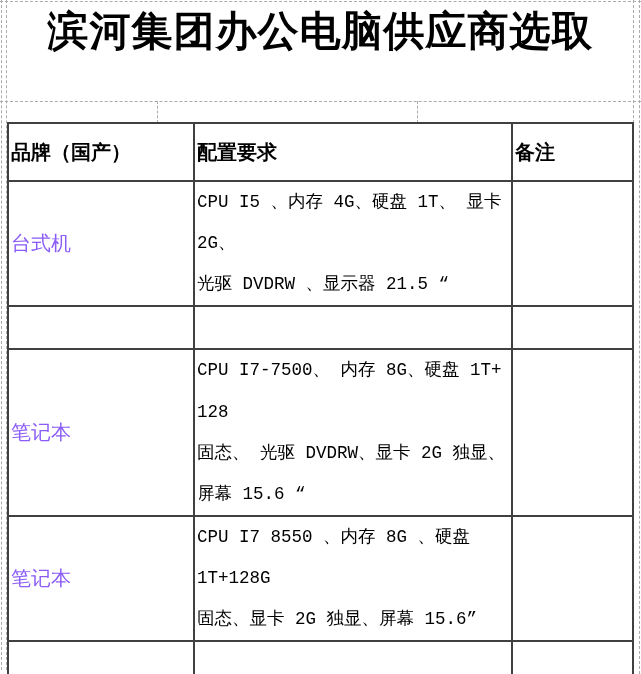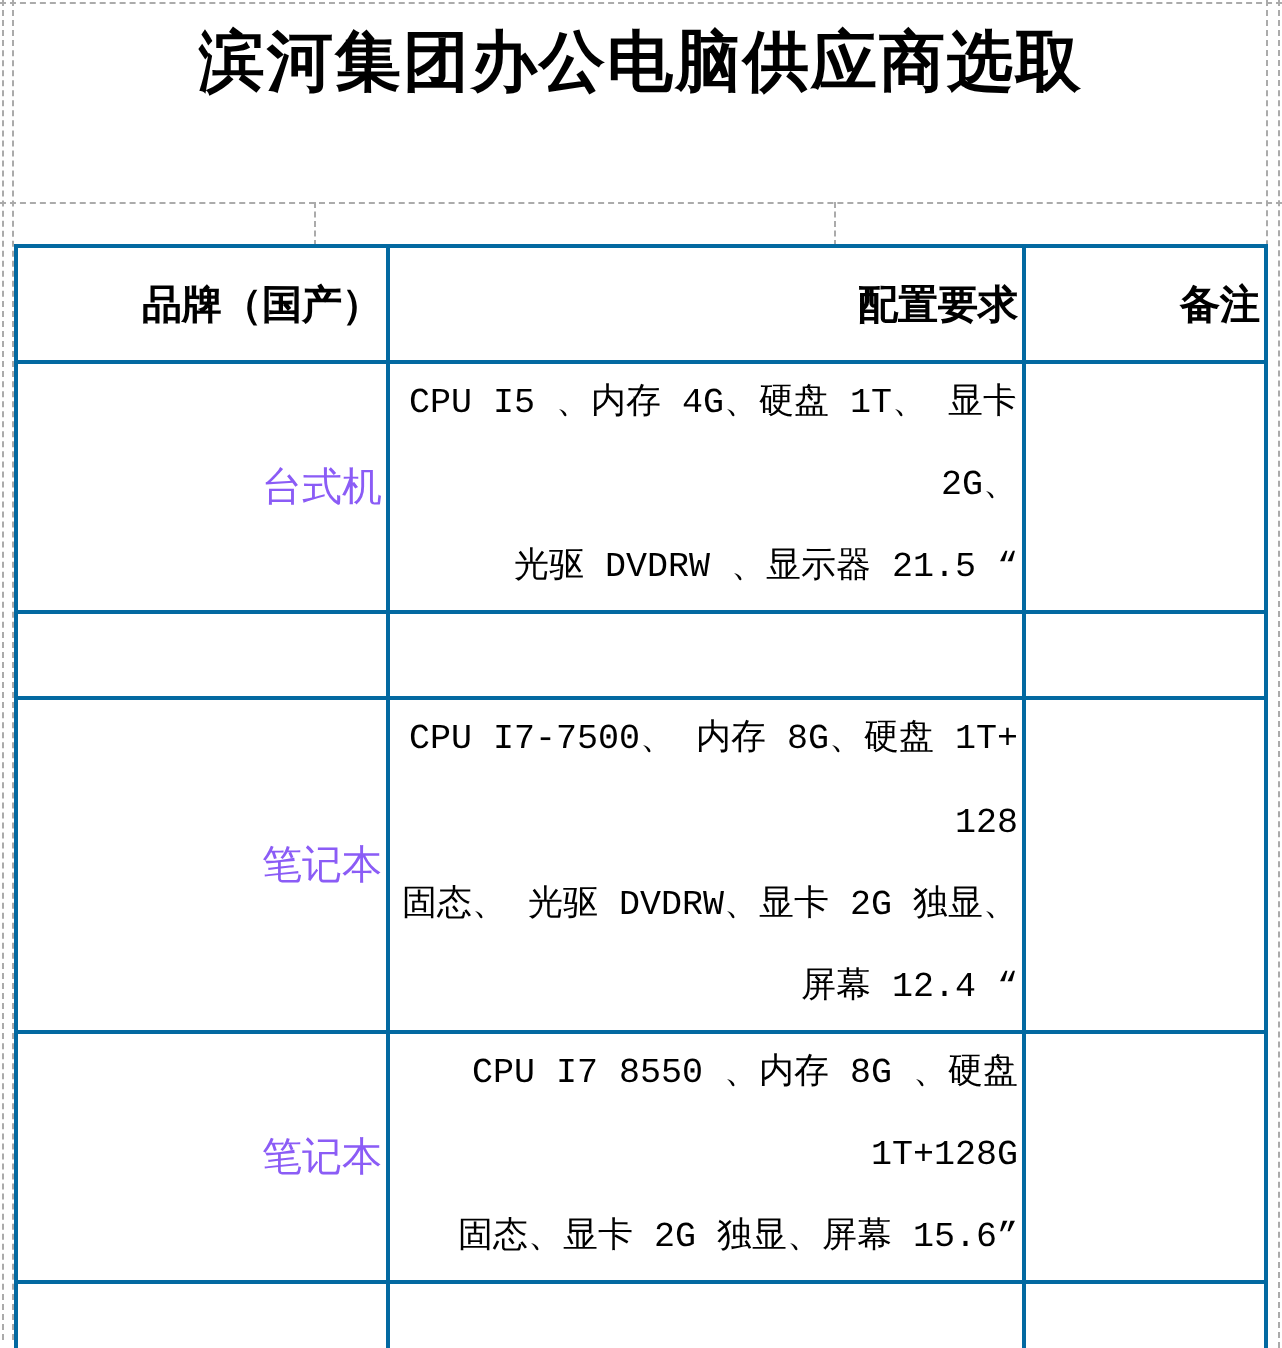--- a/index.html
+++ b/index.html
@@ -6,21 +6,21 @@
   body{
     width:641px;height:674px;background:#ffffff;overflow:hidden;
     font-family:"Liberation Serif", serif;color:#000;
   }
   .page{position:relative;width:641px;height:674px;background:#ffffff;}
 
   .doc-title{
     position:absolute;top:12px;left:0;width:641px;
     text-align:center;
     font-family:"Liberation Sans", sans-serif;
-    font-weight:700;font-size:33px;line-height:38px;
+    font-weight:700;font-size:41px;line-height:38px;
     color:#000;letter-spacing:1px;white-space:nowrap;
   }
 
   
   .dash-v{position:absolute;width:0;border-left:1px dashed #ababab;}
   .dash-h{position:absolute;height:0;border-top:1px dashed #ababab;}
   .dv-left-outer{left:1px;top:0;height:670px;}
   .dv-left-inner{left:6px;top:0;height:670px;}
   .dv-right-inner{left:633px;top:0;height:674px;}
   .dv-right-outer{left:639px;top:0;height:674px;}
@@ -29,23 +29,23 @@
   .dh-top{top:1px;left:0;width:641px;}
   .dh-mid{top:101px;left:0;width:641px;}
 
   
   table.doc-table{
     position:absolute;left:7px;top:122px;
     width:625px;border-collapse:collapse;table-layout:fixed;
     background:#ffffff;
   }
   table.doc-table td,table.doc-table th{
-    border:2px solid #0369a1;
+    border:2px solid #404040;
     padding:0 2px;
-    text-align:right;vertical-align:middle;
+    text-align:left;vertical-align:middle;
     overflow:hidden;
   }
   th.hdr{
     font-family:"Liberation Serif", serif;
     font-weight:700;font-size:20px;color:#000;
   }
   td.brand{
     font-family:"Liberation Serif", serif;
     font-weight:400;font-size:20px;color:#8b5cf6;
   }
@@ -100,21 +100,21 @@
       </tr>
       <tr class="r-2">
         <td class="brand"></td>
         <td class="config"></td>
         <td class="note"></td>
       </tr>
       <tr class="r-3">
         <td class="brand">笔记本</td>
         <td class="config">CPU I7-7500、  内存 8G、硬盘 1T+ 128
 固态、   光驱 DVDRW、显卡  2G 独显、
-屏幕 12.4 “</td>
+屏幕 15.6 “</td>
         <td class="note"></td>
       </tr>
       <tr class="r-4">
         <td class="brand">笔记本</td>
         <td class="config">CPU I7 8550 、内存 8G 、硬盘 1T+128G
 固态、显卡 2G 独显、屏幕 15.6”</td>
         <td class="note"></td>
       </tr>
       <tr class="r-5">
         <td class="brand"></td>

